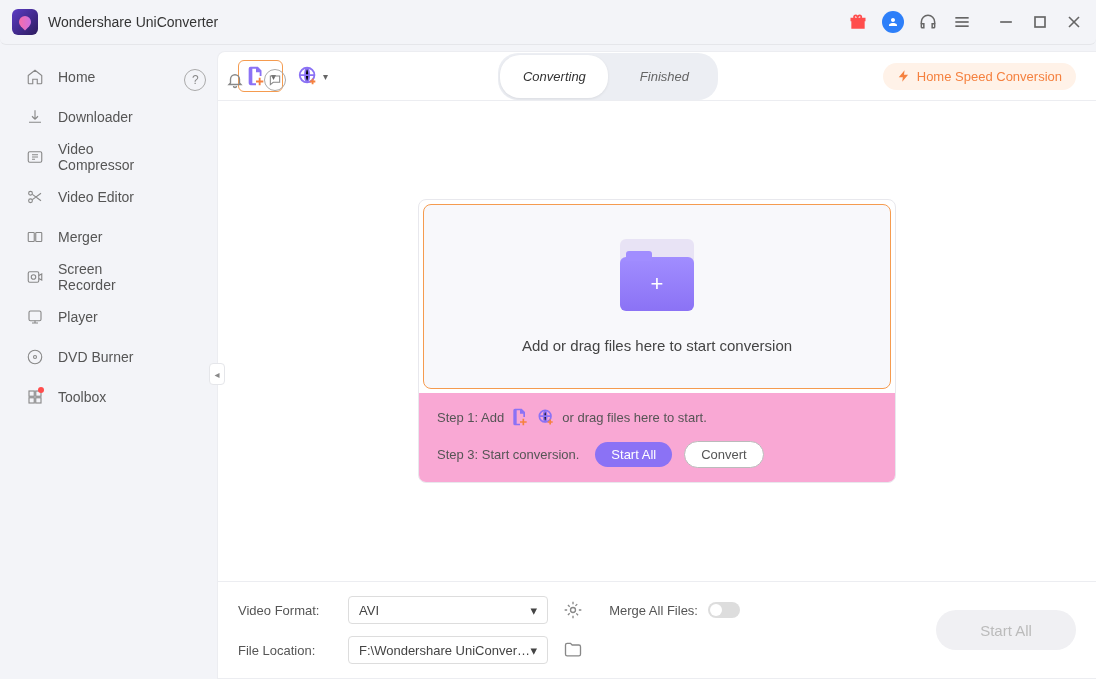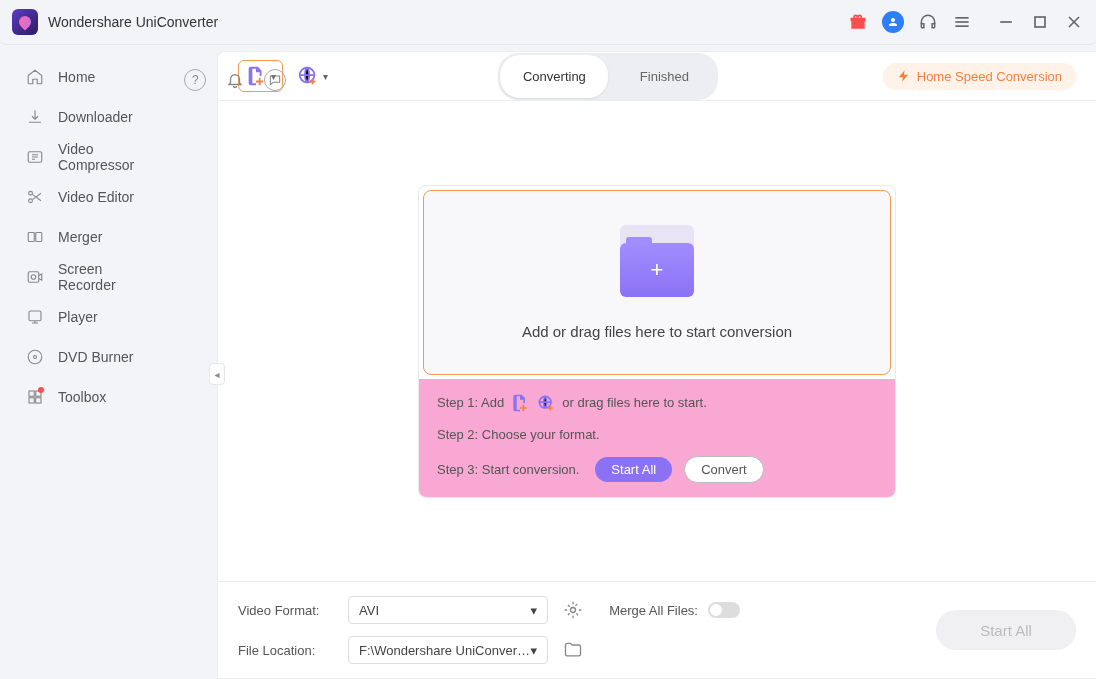--- a/index.html
+++ b/index.html
@@ -36,21 +36,21 @@
 .sb-bell { border: none; }
 
 .main { flex: 1; background: #fff; border-radius: 8px 0 0 0; margin-top: 6px; display: flex; flex-direction: column; border: 1px solid #ecedf1; border-right: none; }
 
 .topbar { height: 48px; display: flex; align-items: center; padding: 0 20px; gap: 8px; }
 .tool-btn { display: flex; align-items: center; gap: 4px; padding: 4px 6px; border-radius: 6px; cursor: pointer; }
 .tool-btn.primary { border: 1.5px solid #f59b4f; }
 .tool-btn svg { width: 22px; height: 22px; }
 .tool-btn .caret { font-size: 10px; color: #666; }
 
-.tab-switch { margin-left: auto; margin-right: auto; display: flex; background: #eceef3; border-radius: 20px; height: 47px; width: 220px; }
+.tab-switch { margin-left: auto; margin-right: auto; display: flex; background: #eceef3; border-radius: 20px; height: 47px; width: 220px; font-style: italic; }
 .tab-switch .tab { flex: 1; display: flex; align-items: center; justify-content: center; font-size: 13px; color: #666; cursor: pointer; border-radius: 20px; }
 .tab-switch .tab.active { background: #fff; color: #333; box-shadow: 0 1px 3px rgba(0,0,0,.08); margin: 2px; }
 
 .speed-badge { display: flex; align-items: center; gap: 6px; background: #fff2e8; color: #f5813f; font-size: 13px; padding: 6px 14px; border-radius: 16px; cursor: pointer; }
 .speed-badge svg { width: 14px; height: 14px; fill: #f5813f; }
 
 .content { flex: 1; display: flex; align-items: center; justify-content: center; border-top: 1px solid #ecedf1; }
 
 .drop-panel { width: 478px; border: 1px solid #e8e8ed; border-radius: 8px; overflow: hidden; }
 .drop-zone { height: 185px; margin: 4px; border: 1.5px solid #f59b4f; border-radius: 8px; background: #f8f8fb; display: flex; flex-direction: column; align-items: center; justify-content: center; gap: 18px; cursor: pointer; }
@@ -283,23 +283,20 @@
             <span class="mini-icon">
                 <svg viewBox="0 0 24 24" width="20" height="20">
                   <circle cx="11" cy="11" r="7" fill="none" stroke="#8b72f5" stroke-width="2"></circle>
                   <path stroke="#8b72f5" stroke-width="2" d="M4 11h14M11 4c2.5 2.5 2.5 11.5 0 14M11 4c-2.5 2.5-2.5 11.5 0 14"></path>
                   <path fill="#f5813f" d="M18 15v2h2v2h-2v2h-2v-2h-2v-2h2v-2h2z"></path>
                 </svg>
               </span>
             <span>or drag files here to start.</span>
           </div>
           <div class="step-row">
-            <span>Step 2: Choose your format.</span>
-          </div>
-          <div class="step-row">
             <span>Step 3: Start conversion.</span>
             <button class="btn-pill fill" style="margin-left:10px">Start All</button>
             <button class="btn-pill outline">Convert</button>
           </div>
         </div>
       </div>
     </div>
 
     <div class="footer">
       <span class="ftr-label">Video Format:</span>

